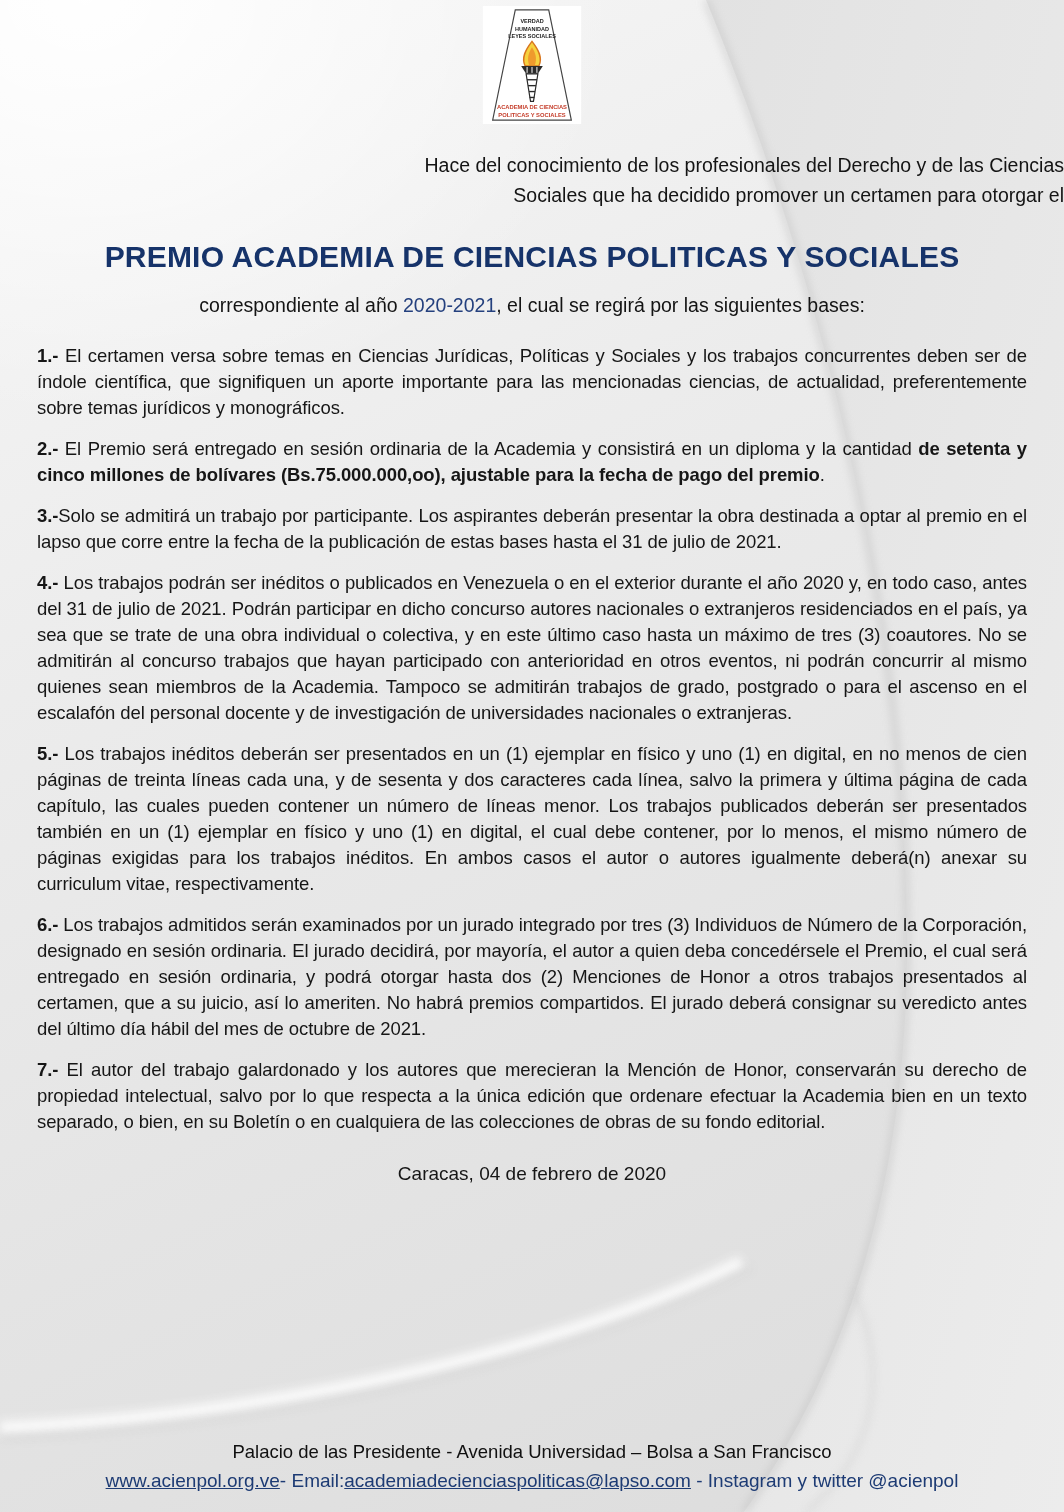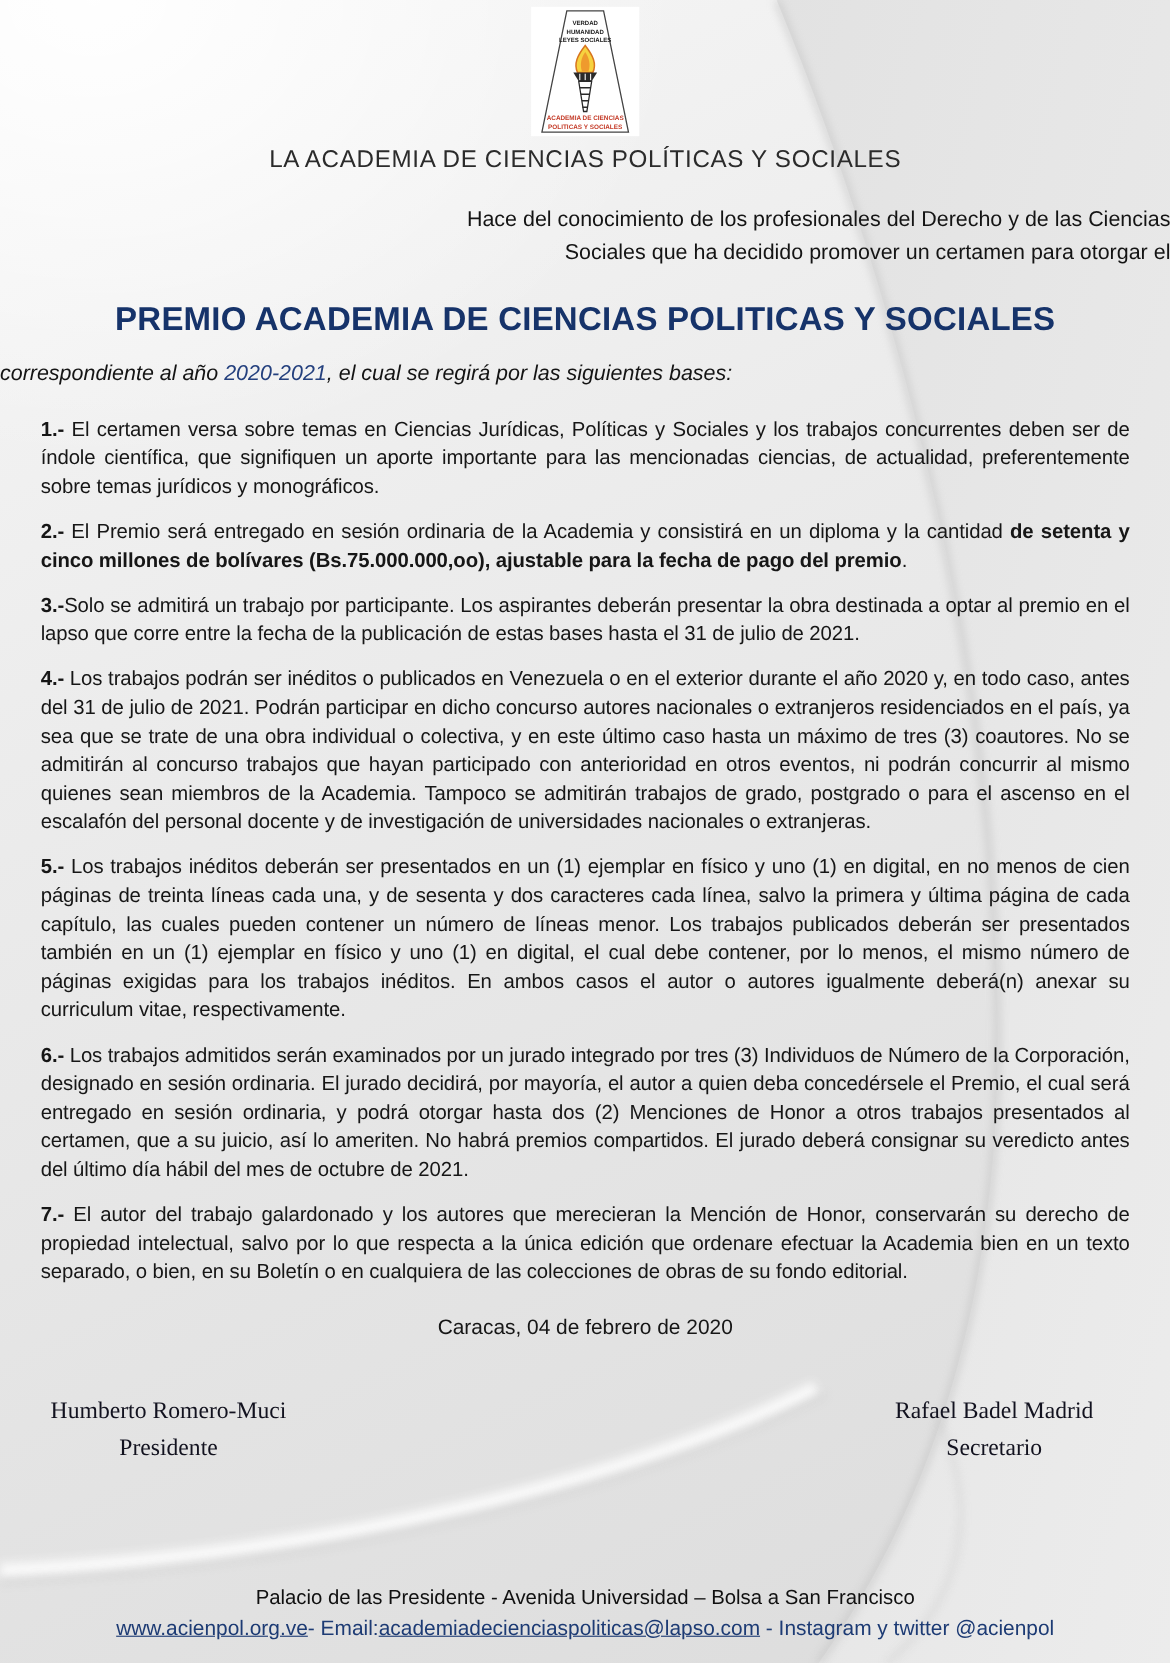--- a/index.html
+++ b/index.html
@@ -17,21 +17,21 @@
   .emblem{display:block;margin:6px auto 0;width:100px;height:118px;}
   .emblem .motto-t{font-family:"Liberation Sans",sans-serif;font-size:5.6px;font-weight:bold;fill:#222;}
   .emblem .org-t{font-family:"Liberation Sans",sans-serif;font-size:5.9px;font-weight:bold;fill:#c43b28;}
 
   .institution{margin:8px 0 0;text-align:center;font-size:22px;font-weight:400;
     letter-spacing:.6px;color:#2b2b2b;}
   .intro{margin-top:26px;text-align:right;font-size:19.5px;line-height:30px;color:#141414;}
   .prize-title{margin:30px 12px 0;text-align:center;font-size:30px;font-weight:700;color:#16336a;letter-spacing:.2px;}
   .prize-name{margin:2px 0 0;text-align:center;font-family:"Liberation Serif",serif;
     font-size:37px;font-weight:700;color:#2b4474;text-shadow:2px 3px 3px rgba(110,120,150,.6);}
-  .year-line{text-align:left;font-size:19.5px;color:#141414;font-style:italic;}
+  .year-line{text-align:center;font-size:19.5px;color:#141414;}
   .year-line .year{color:#24407e;}
 
   .clauses{width:990px;margin:26px auto 0;font-size:18.5px;line-height:26px;
     text-align:justify;letter-spacing:-.1px;}
   .clause{margin:0 0 15px;}
   .clause .num{font-weight:700;}
   .clause .b{font-weight:700;}
   .clause .i{}
 
   .date-line{margin-top:28px;text-align:center;font-size:19px;}
@@ -85,21 +85,20 @@
         <polygon points="44,69 56,69 51.5,97 48.5,97" fill="#ffffff" stroke="#2a2a2a" stroke-width="1.2"></polygon>
         <line x1="45" y1="75" x2="55" y2="75" stroke="#2a2a2a" stroke-width="1.4"></line>
         <line x1="46" y1="81" x2="54" y2="81" stroke="#2a2a2a" stroke-width="1.4"></line>
         <line x1="47" y1="87" x2="53" y2="87" stroke="#2a2a2a" stroke-width="1.4"></line>
         <line x1="47.5" y1="93" x2="52.5" y2="93" stroke="#2a2a2a" stroke-width="1.4"></line>
       </g>
       <text x="50" y="105" text-anchor="middle" class="org-t">ACADEMIA DE CIENCIAS</text>
       <text x="50" y="113" text-anchor="middle" class="org-t">POLITICAS Y SOCIALES</text>
     </svg>
 
-    <h1 class="institution">LA ACADEMIA DE CIENCIAS POLÍTICAS Y SOCIALES</h1>
 
     <div class="intro">
       <div>Hace del conocimiento de los profesionales del Derecho y de las Ciencias</div>
       <div>Sociales que ha decidido promover un certamen para otorgar el</div>
     </div>
 
     <h2 class="prize-title">PREMIO ACADEMIA DE CIENCIAS POLITICAS Y SOCIALES</h2>
 
     <p class="year-line"><span>correspondiente al año </span><span class="year">2020-2021</span><span>, el cual se regirá por las siguientes bases:</span></p>
 
@@ -108,30 +107,20 @@
       <p class="clause"><span class="num">2.-</span><span> El Premio será entregado en sesión ordinaria de la Academia y consistirá en un diploma y la cantidad </span><span class="b">de setenta y cinco millones de bolívares (Bs.75.000.000,oo), ajustable para la fecha de pago del premio</span><span class="i"></span><span>.</span></p>
       <p class="clause"><span class="num">3.-</span><span>Solo se admitirá un trabajo por participante. Los aspirantes deberán presentar la obra destinada a optar al premio en el lapso que corre entre la fecha de la publicación de estas bases hasta el 31 de julio de 2021.</span><span class="b"></span><span class="i"></span><span></span></p>
       <p class="clause"><span class="num">4.-</span><span> Los trabajos podrán ser inéditos o publicados en Venezuela o en el exterior durante el año 2020 y, en todo caso, antes del 31 de julio de 2021. Podrán participar en dicho concurso autores nacionales o extranjeros residenciados en el país, ya sea que se trate de una obra individual o colectiva, y en este último caso hasta un máximo de tres (3) coautores. No se admitirán al concurso trabajos que hayan participado con anterioridad en otros eventos, ni podrán concurrir al mismo quienes sean miembros de la Academia. Tampoco se admitirán trabajos de grado, postgrado o para el ascenso en el escalafón del personal docente y de investigación de universidades nacionales o extranjeras.</span><span class="b"></span><span class="i"></span><span></span></p>
       <p class="clause"><span class="num">5.-</span><span> Los trabajos inéditos deberán ser presentados en un (1) ejemplar en físico y uno (1) en digital, en no menos de cien páginas de treinta líneas cada una, y de sesenta y dos caracteres cada línea, salvo la primera y última página de cada capítulo, las cuales pueden contener un número de líneas menor. Los trabajos publicados deberán ser presentados también en un (1) ejemplar en físico y uno (1) en digital, el cual debe contener, por lo menos, el mismo número de páginas exigidas para los trabajos inéditos. En ambos casos el autor o autores igualmente deberá(n) anexar su </span><span class="b"></span><span class="i">curriculum vitae</span><span>, respectivamente.</span></p>
       <p class="clause"><span class="num">6.-</span><span> Los trabajos admitidos serán examinados por un jurado integrado por tres (3) Individuos de Número de la Corporación, designado en sesión ordinaria. El jurado decidirá, por mayoría, el autor a quien deba concedérsele el Premio, el cual será entregado en sesión ordinaria, y podrá otorgar hasta dos (2) Menciones de Honor a otros trabajos presentados al certamen, que a su juicio, así lo ameriten. No habrá premios compartidos. El jurado deberá consignar su veredicto antes del último día hábil del mes de octubre de 2021.</span><span class="b"></span><span class="i"></span><span></span></p>
       <p class="clause"><span class="num">7.-</span><span> El autor del trabajo galardonado y los autores que merecieran la Mención de Honor, conservarán su derecho de propiedad intelectual, salvo por lo que respecta a la única edición que ordenare efectuar la Academia bien en un texto separado, o bien, en su Boletín o en cualquiera de las colecciones de obras de su fondo editorial.</span><span class="b"></span><span class="i"></span><span></span></p>
     </div>
 
     <p class="date-line">Caracas, 04 de febrero de 2020</p>
 
-    <div class="signatures">
-      <div class="sig">
-        <div>Humberto Romero-Muci</div>
-        <div>Presidente</div>
-      </div>
-      <div class="sig">
-        <div>Rafael Badel Madrid</div>
-        <div>Secretario</div>
-      </div>
-    </div>
 
     <div class="doc-footer">
       <div class="addr">Palacio de las Presidente -  Avenida Universidad – Bolsa a San Francisco</div>
       <div class="links"><span class="link">www.acienpol.org.ve</span><span>- Email:</span><span class="link">academiadecienciaspoliticas@lapso.com</span><span> - Instagram y twitter @acienpol</span></div>
     </div>
 
   </div>
 </div>
 
 </body></html>

